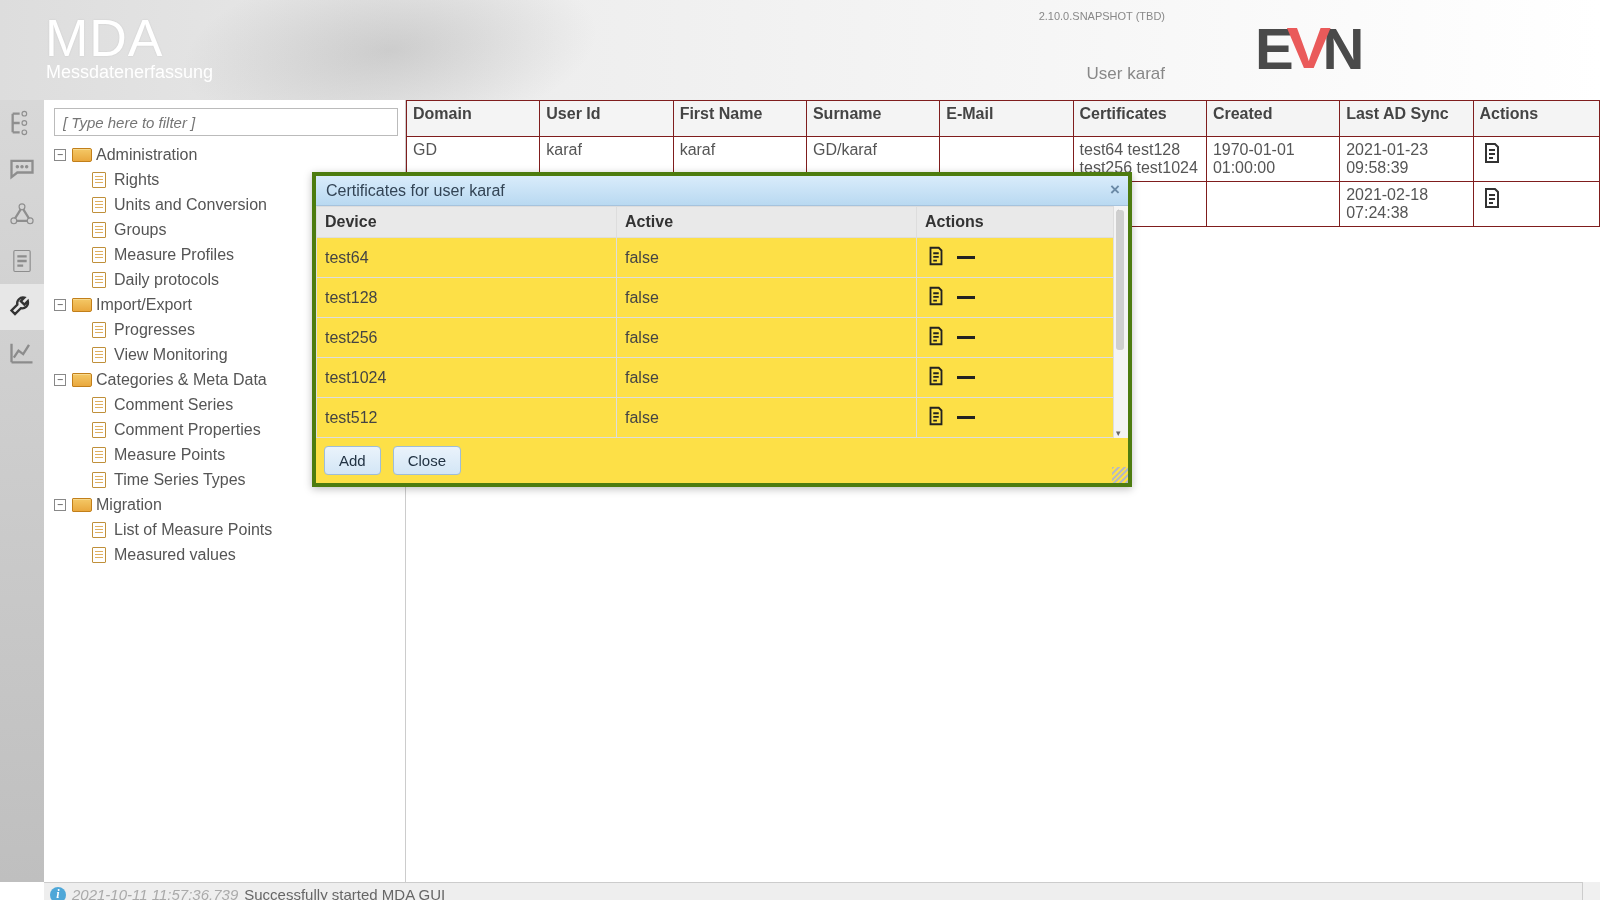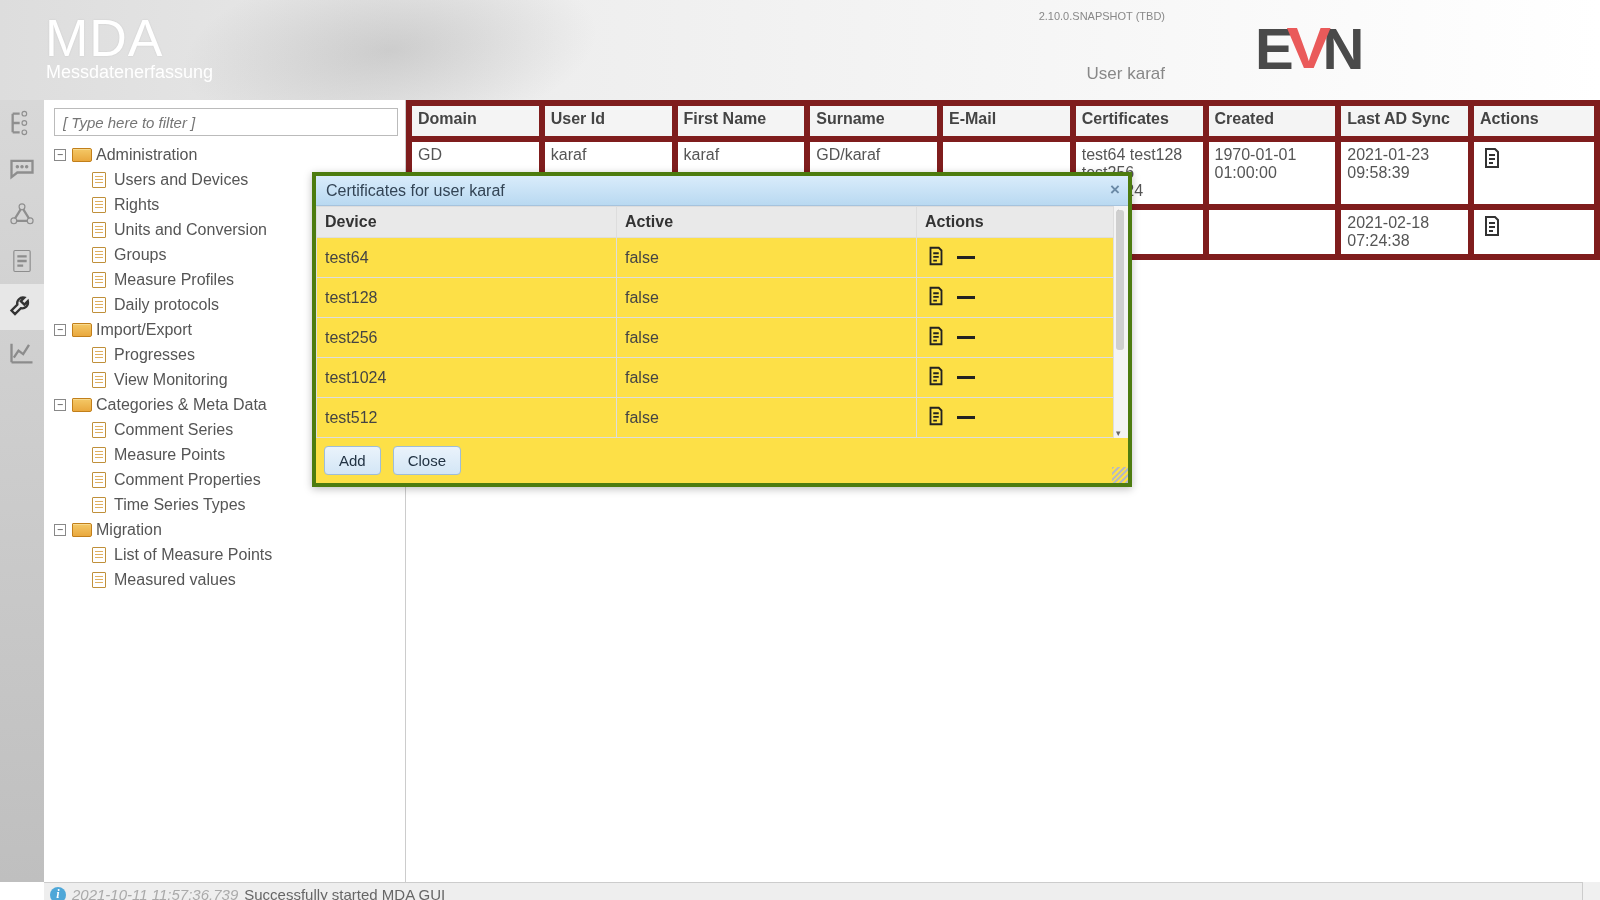--- a/index.html
+++ b/index.html
@@ -35,21 +35,21 @@
 .tree .node { display:flex; align-items:center; height:25px; padding-left:6px; cursor:pointer; white-space:nowrap; }
 .tree .leaf { padding-left:44px; display:flex; align-items:center; height:25px; cursor:pointer; color:#555; }
 .expander { width:12px; height:12px; border:1px solid #888; display:inline-flex; align-items:center; justify-content:center; font-size:10px; line-height:10px; color:#555; margin-right:6px; font-family:monospace; background:#fff; }
 .folder-ic { width:18px; height:14px; margin-right:6px; }
 .folder-ic::before { content:""; display:block; width:18px; height:12px; background:linear-gradient(#f4c866,#e9a83e); border:1px solid #c27f1a; border-radius:1px 2px 2px 1px; position:relative; box-shadow: inset 0 3px 0 -2px #f7d98e; }
 .doc-ic { width:14px; height:16px; border:1px solid #c0903a; border-radius:1px; margin-right:8px; position:relative; background:#fff; }
 .doc-ic::after { content:""; position:absolute; left:2px; right:2px; top:3px; height:1px; background:#e0b060; box-shadow:0 3px 0 #e0b060, 0 6px 0 #e0b060; }
 
 .grid { flex:1; overflow:auto; background:#fff; }
 .grid table { width:100%; border-collapse:collapse; table-layout:fixed; }
-.grid th, .grid td { text-align:left; padding:4px 6px; border:6px solid #7f1d1d; font-size:16px; vertical-align:top; }
+.grid th, .grid td { text-align:left; padding:4px 6px; border:1px solid #7f1d1d; font-size:16px; vertical-align:top; }
 .grid th { background:#f4f4f4; font-weight:600; color:#444; height:36px; }
 .grid td { color:#555; }
 .act-ic { width:24px; height:24px; display:inline-block; cursor:pointer; }
 .act-ic svg { width:24px; height:24px; stroke:#333; fill:none; }
 
 
 .status { height:24px; background:#eee; border-top:1px solid #ccc; display:flex; align-items:center; padding:0 6px; font-size:15px; color:#666; margin-left:44px; }
 .status .info-ic { width:16px; height:16px; border-radius:50%; background:#4ea7d8; color:#fff; font-family:Georgia,serif; font-style:italic; font-weight:bold; font-size:12px; display:inline-flex; align-items:center; justify-content:center; margin-right:6px; }
 .status .ts { color:#aaa; font-style:italic; margin-right:6px; }
 
@@ -150,24 +150,20 @@
       <div class="sidebar">
         <input class="filter" placeholder="[ Type here to filter ]" style="">
         <div class="tree" id="tree">
             <div class="node">
               <span class="expander">−</span>
               <span class="folder-ic"></span>
               <span>Administration</span>
             </div>
             <div class="leaf">
               <span class="doc-ic"></span>
-              <span>Users and Devices</span>
-            </div>
-            <div class="leaf">
-              <span class="doc-ic"></span>
               <span>Rights</span>
             </div>
             <div class="leaf">
               <span class="doc-ic"></span>
               <span>Units and Conversion</span>
             </div>
             <div class="leaf">
               <span class="doc-ic"></span>
               <span>Groups</span>
             </div>
@@ -196,25 +192,25 @@
               <span class="expander">−</span>
               <span class="folder-ic"></span>
               <span>Categories &amp; Meta Data</span>
             </div>
             <div class="leaf">
               <span class="doc-ic"></span>
               <span>Comment Series</span>
             </div>
             <div class="leaf">
               <span class="doc-ic"></span>
+              <span>Comment Properties</span>
+            </div>
+            <div class="leaf">
+              <span class="doc-ic"></span>
               <span>Measure Points</span>
-            </div>
-            <div class="leaf">
-              <span class="doc-ic"></span>
-              <span>Comment Properties</span>
             </div>
             <div class="leaf">
               <span class="doc-ic"></span>
               <span>Time Series Types</span>
             </div>
             <div class="node">
               <span class="expander">−</span>
               <span class="folder-ic"></span>
               <span>Migration</span>
             </div>

